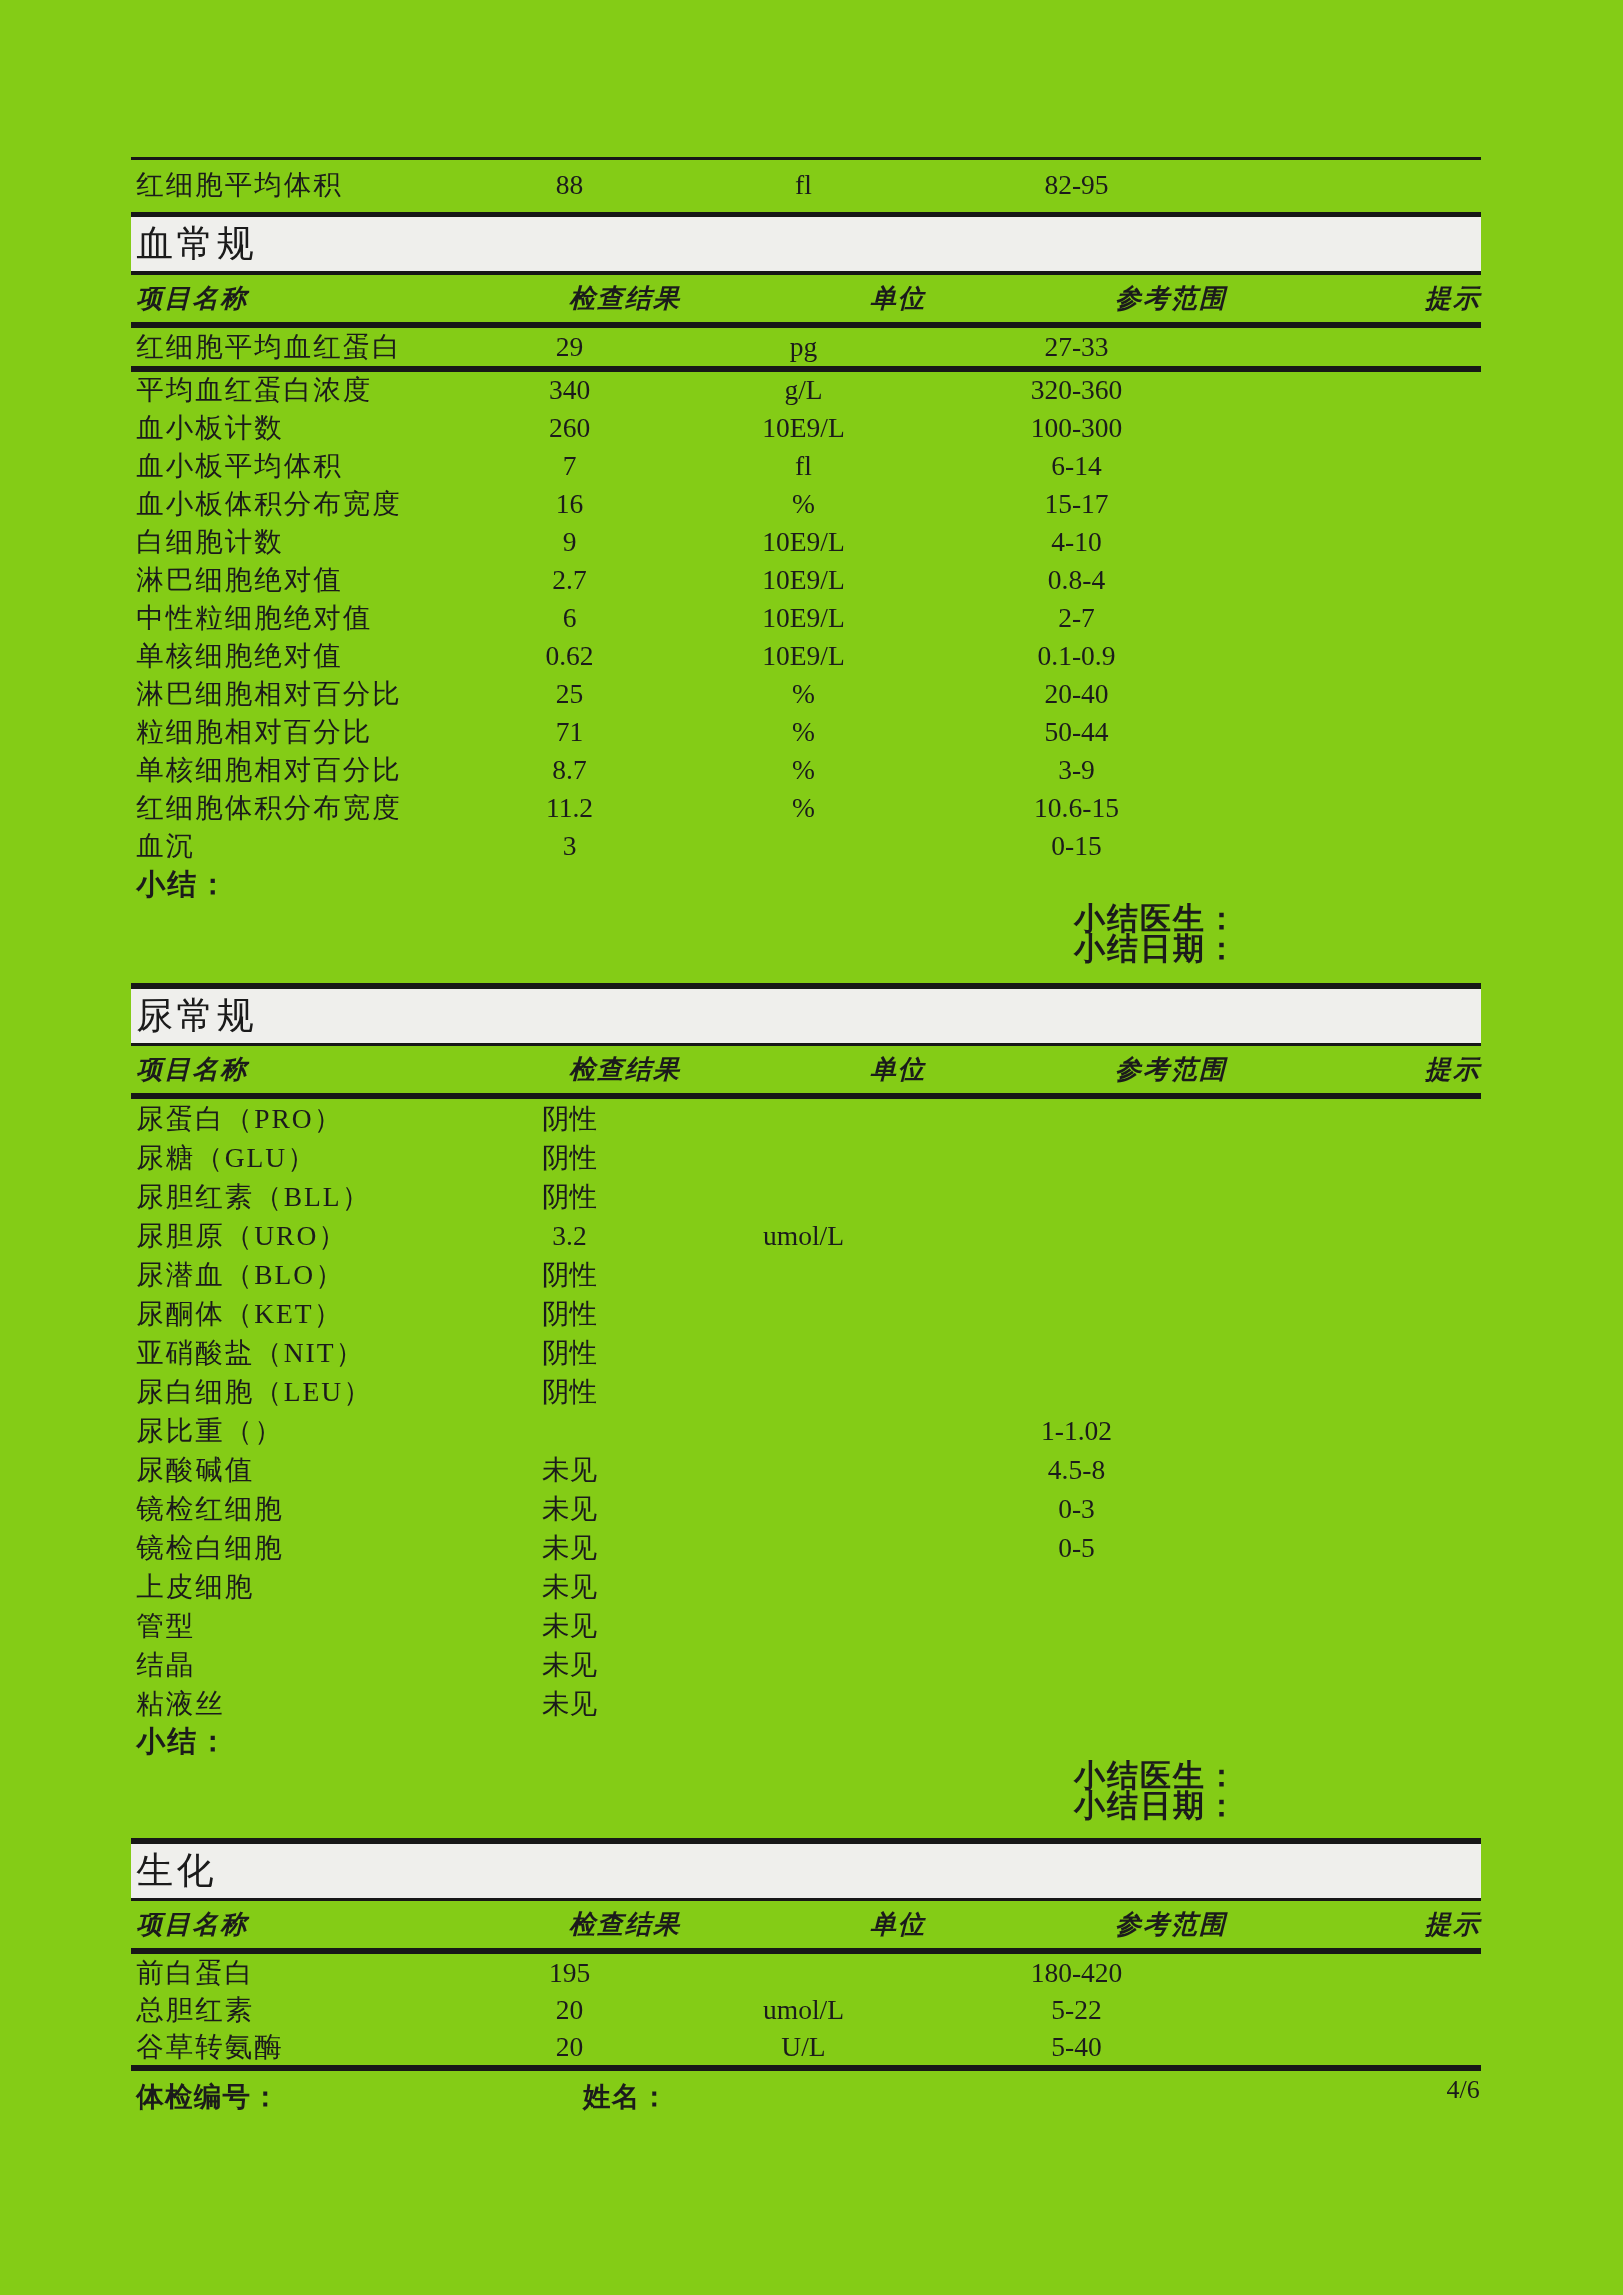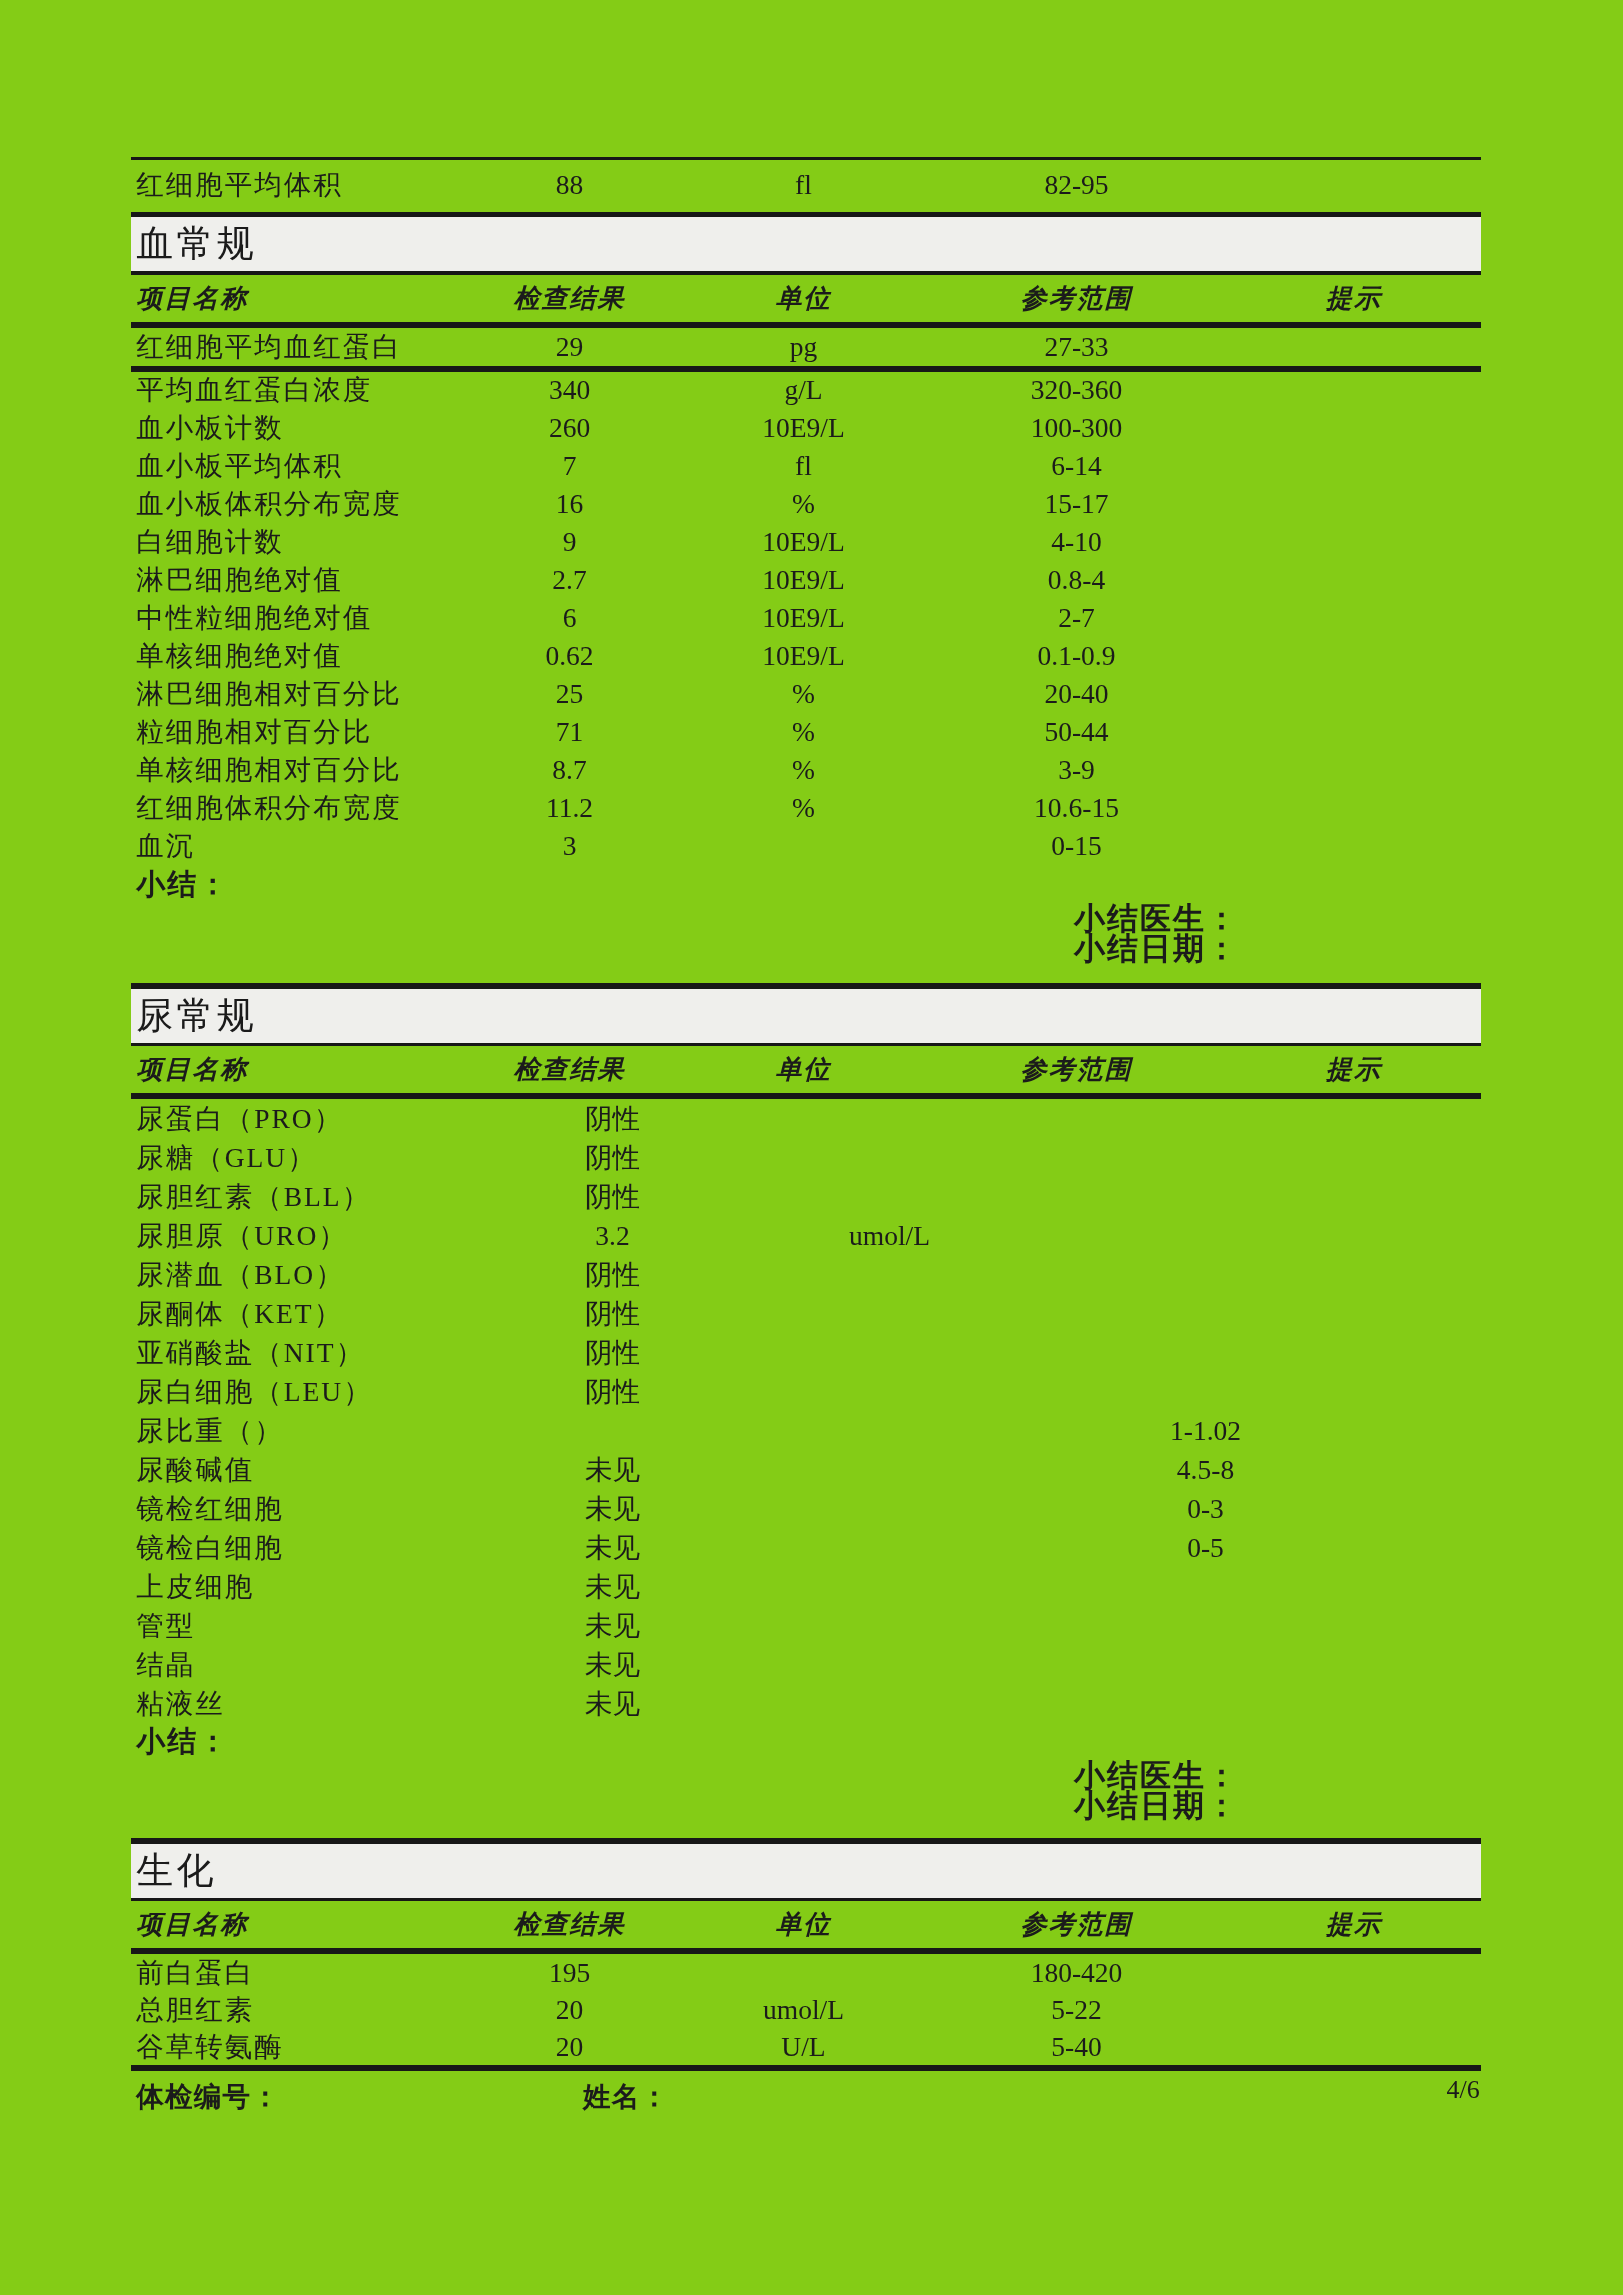--- a/index.html
+++ b/index.html
@@ -24,39 +24,39 @@
     display:grid;
     grid-template-columns:327px 223px 245px 301px 1fr;
     align-items:center;
     font-size:27.5px;
     line-height:1.1;
   }
   .trow .c-name{text-align:left;padding-left:5.2px;letter-spacing:2px;}
   .trow .c-result,.trow .c-unit,.trow .c-range,.trow .c-hint{text-align:center;}
   .carry-row{height:52px;}
   .sec-rows-0 .trow{height:38px;}
-  .sec-rows-1 .trow{height:39px;gap:43px;}
+  .sec-rows-1 .trow{height:39px;}
   .sec-rows-2 .trow{height:37px;}
 
   .band{
     height:54px;
     background:#efefec;
     display:flex;align-items:center;
     padding-left:5.2px;box-sizing:border-box;
     font-weight:normal;font-size:37px;letter-spacing:3.3px;
   }
   .hdr{
     display:grid;
     grid-template-columns:327px 223px 245px 301px 1fr;
     align-items:center;
     height:47px;
     font-weight:bold;font-size:26px;letter-spacing:2px;font-style:italic;
   }
   .hdr .h-name{text-align:left;padding-left:5.2px;}
-  .hdr .h-result,.hdr .h-unit,.hdr .h-range,.hdr .h-hint{text-align:center;}
+  .hdr .h-result,.hdr .h-unit,.hdr .h-range,.hdr .h-hint{text-align:right;}
 
   .summary-row{height:38px;display:flex;align-items:center;
     font-weight:bold;font-size:29px;letter-spacing:2px;padding-left:5.2px;box-sizing:border-box;}
   .doc-block{margin-left:943px;font-weight:bold;font-size:31px;letter-spacing:2px;}
   .doc-line{height:30px;display:flex;align-items:center;}
 
   .footer{position:relative;height:47px;font-weight:bold;font-size:27.5px;letter-spacing:1.3px;}
   .footer .f-exam{position:absolute;left:5.2px;top:7.9px;}
   .footer .f-name{position:absolute;left:452px;top:7.9px;}
   .footer .f-page{position:absolute;right:1.3px;top:3.9px;font-weight:normal;font-size:26px;letter-spacing:0;}

